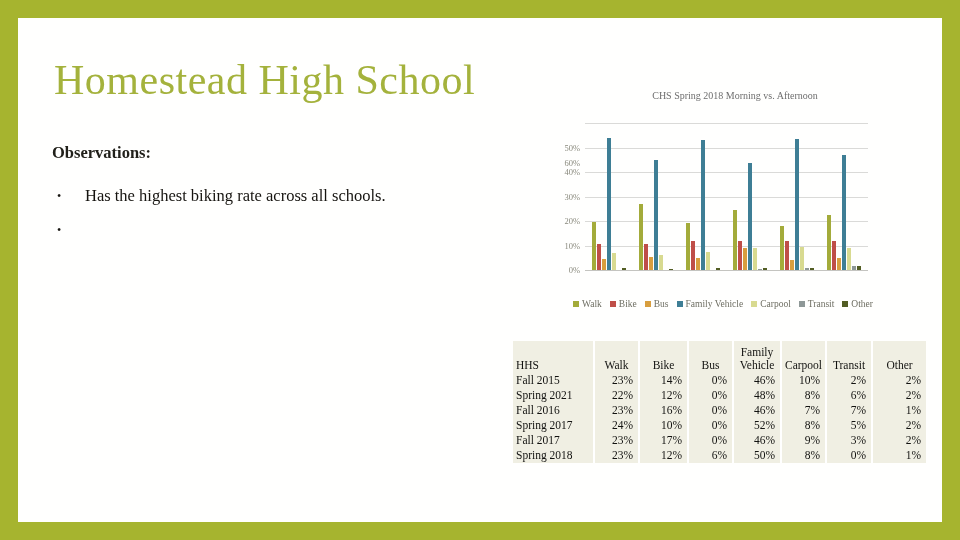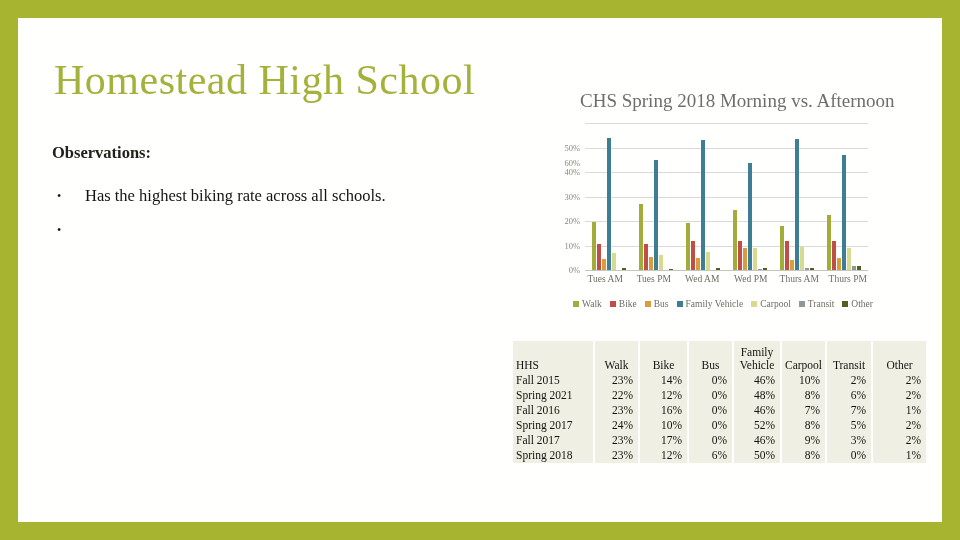--- a/index.html
+++ b/index.html
@@ -14,21 +14,21 @@
   }
   .obs{position:absolute;left:52px;top:143px;font-size:16.5px;color:#21201a;font-weight:bold;}
   .bullets{position:absolute;left:52px;top:179px;width:430px;font-size:16.5px;color:#161410;}
   .bullet{display:flex;}
   .bullet .marker{width:28px;padding-left:5px;font-size:12px;line-height:34px;color:#161410;}
   .bullet .btext{width:356px;line-height:34px;}
 
   
   .chart{position:absolute;left:556px;top:90px;width:334px;height:228px;}
   .chart-title{position:absolute;top:0;left:24px;right:0;text-align:center;
-    font-size:19px;color:#6e6e6e;white-space:nowrap;}
+    font-size:10px;color:#6e6e6e;white-space:nowrap;}
   .yaxis{position:absolute;left:0;top:33px;width:26px;height:147px;}
   .ytick{position:absolute;right:2px;font-size:8.5px;color:#8a8a7e;line-height:10px;}
   .plot{position:absolute;left:29px;top:33px;width:283px;height:147px;}
   .gridline{position:absolute;left:0;right:0;height:1px;background:#dadad8;z-index:1;}
   .gridline.base{background:#c4c4c0;}
   .clusters{position:absolute;inset:0;display:flex;z-index:2;}
   .cluster{flex:1;display:flex;align-items:flex-end;justify-content:center;gap:1px;}
   .bar{width:4px;}
   .xaxis{position:absolute;left:25px;top:184px;width:291px;display:flex;}
   .xtick{flex:1;text-align:center;font-size:9.5px;color:#6e6e62;white-space:nowrap;}
@@ -136,28 +136,20 @@
           </div>
         </div>
     <div class="gridline" style="top: 0px;"></div>
         <div class="gridline" style="top: 24.5px;"></div>
         <div class="gridline" style="top: 49px;"></div>
         <div class="gridline" style="top: 73.5px;"></div>
         <div class="gridline" style="top: 98px;"></div>
         <div class="gridline" style="top: 122.5px;"></div>
         <div class="gridline base" style="top: 147px;"></div>
       </div>
-    <div class="xaxis">
-        <div class="xtick">Tues AM</div>
-        <div class="xtick">Tues PM</div>
-        <div class="xtick">Wed AM</div>
-        <div class="xtick">Wed PM</div>
-        <div class="xtick">Thurs AM</div>
-        <div class="xtick">Thurs PM</div>
-      </div>
     <div class="legend">
         <div class="legend-item">
           <span class="legend-marker" style="background: rgb(163, 171, 58);"></span>
           <span>Walk</span>
         </div>
         <div class="legend-item">
           <span class="legend-marker" style="background: rgb(191, 78, 72);"></span>
           <span>Bike</span>
         </div>
         <div class="legend-item">

